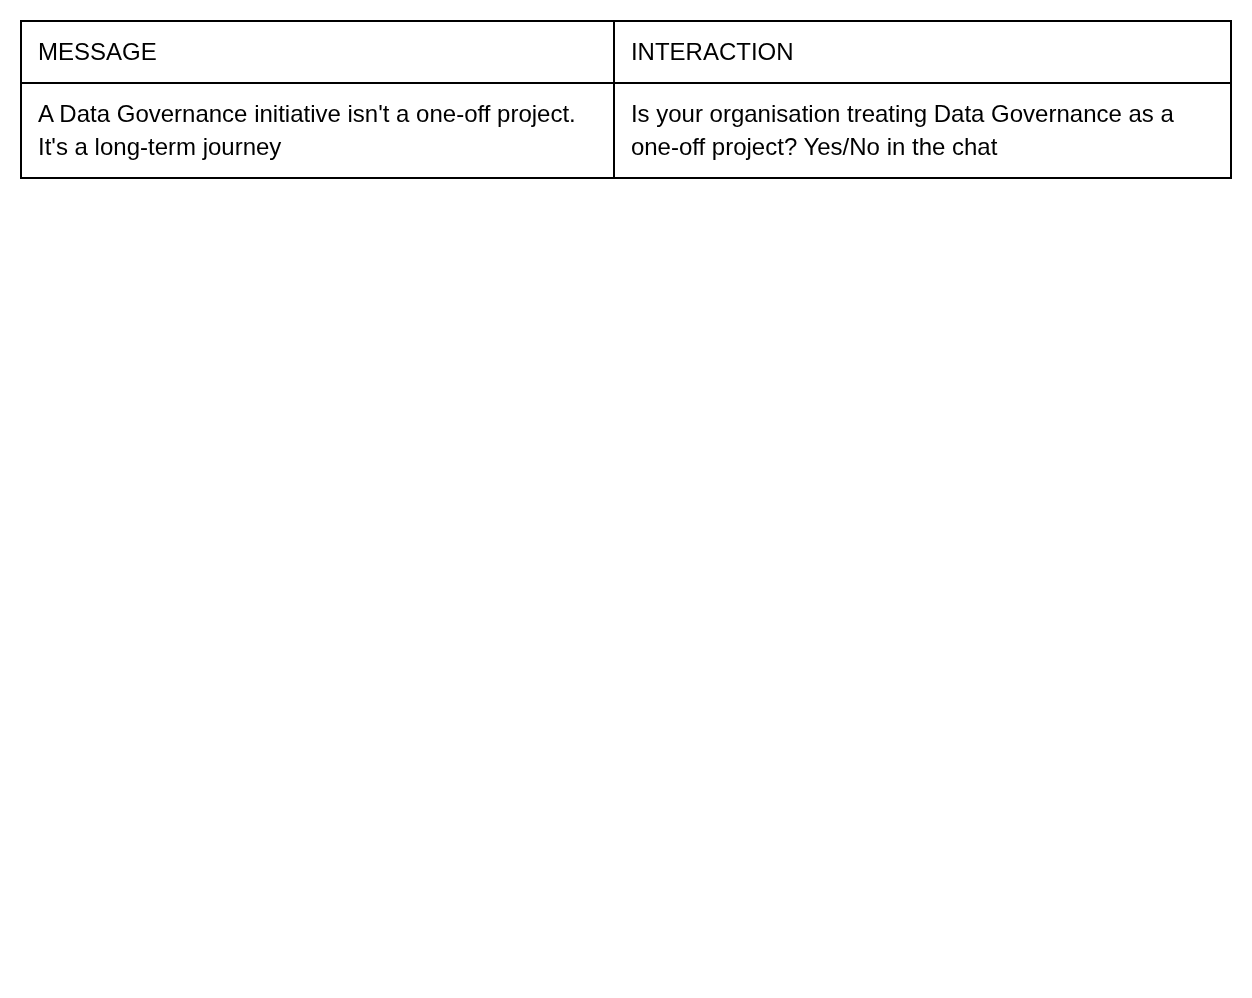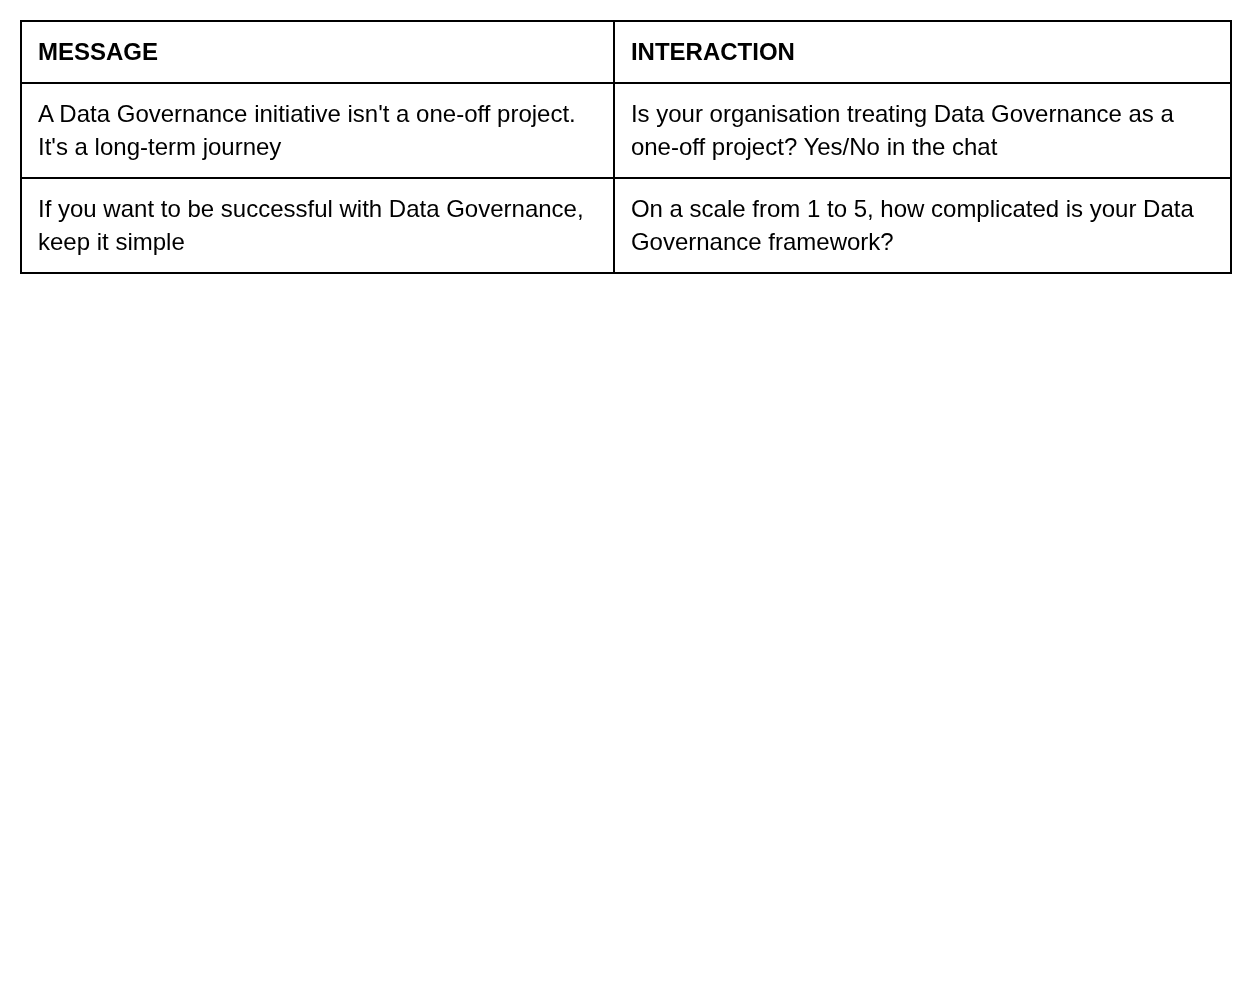--- a/index.html
+++ b/index.html
@@ -19,21 +19,21 @@
     width: 100%;
     table-layout: fixed;
   }
   th, td {
     border: 2px solid #000000;
     padding: 14px 16px;
     text-align: left;
     vertical-align: top;
   }
   th {
-    font-weight: bold;
+    font-weight: normal;
   }
   col.col-message { width: 49%; }
   col.col-interaction { width: 51%; }
 </style>
 </head>
 <body>
 
 <table>
   <colgroup>
     <col class="col-message">
@@ -43,18 +43,14 @@
     <tr>
       <th>MESSAGE</th>
       <th>INTERACTION</th>
     </tr>
   </thead>
   <tbody>
     <tr>
       <td>A Data Governance initiative isn't a one-off project. It's a long-term journey</td>
       <td>Is your organisation treating Data Governance as a one-off project? Yes/No in the chat</td>
     </tr>
-    <tr>
-      <td>If you want to be successful with Data Governance, keep it simple</td>
-      <td>On a scale from 1 to 5, how complicated is your Data Governance framework?</td>
-    </tr>
   </tbody>
 </table>
 
 </body></html>

